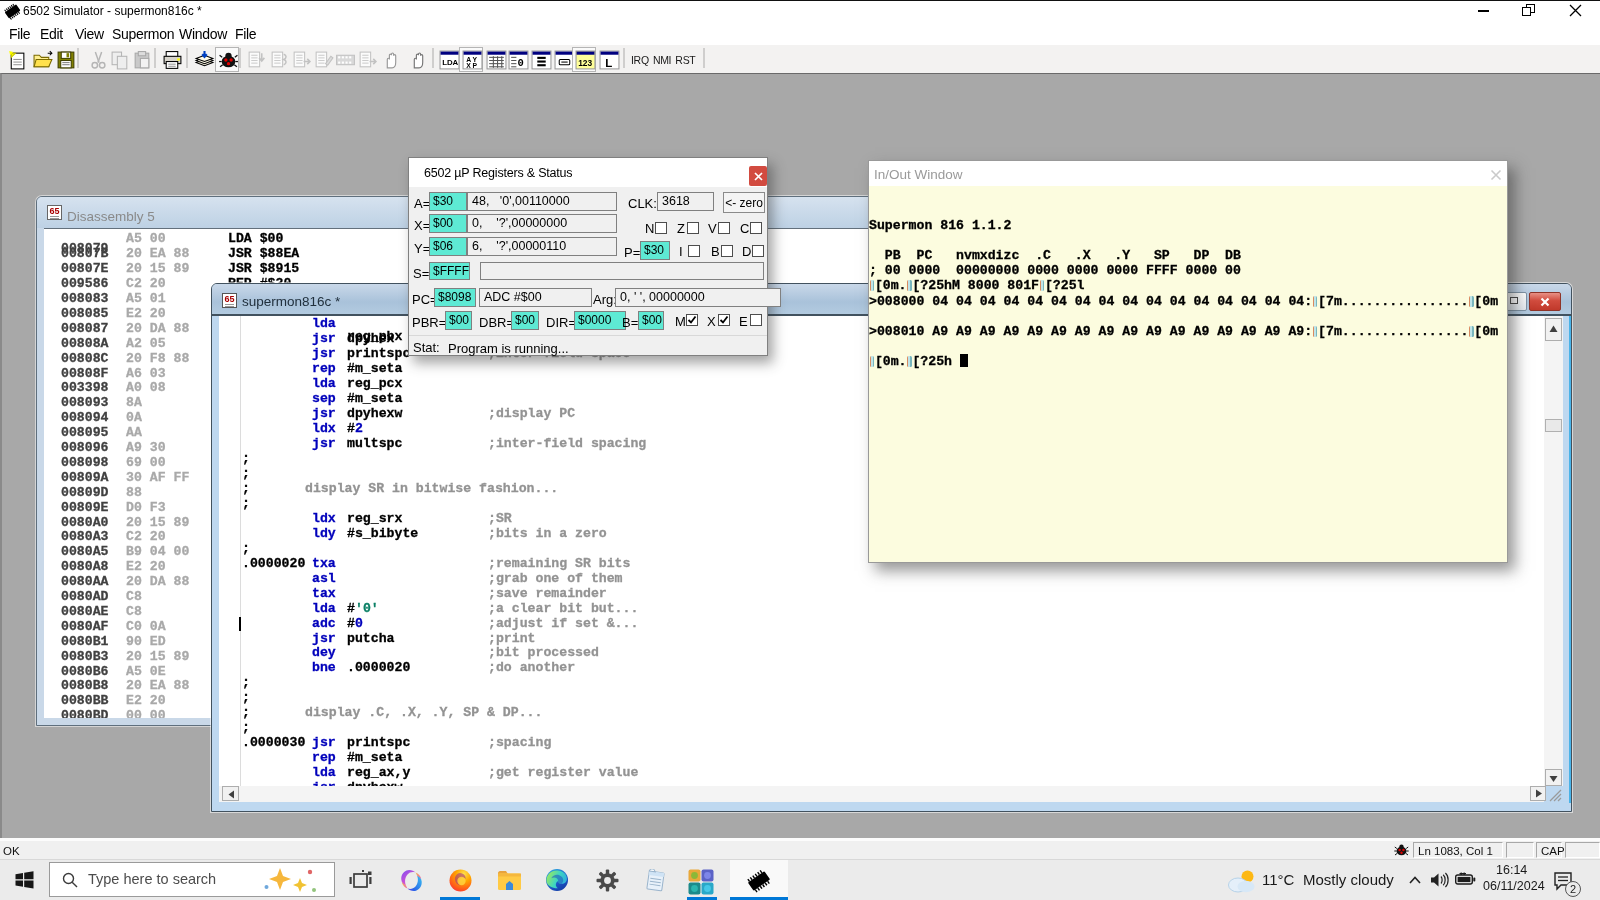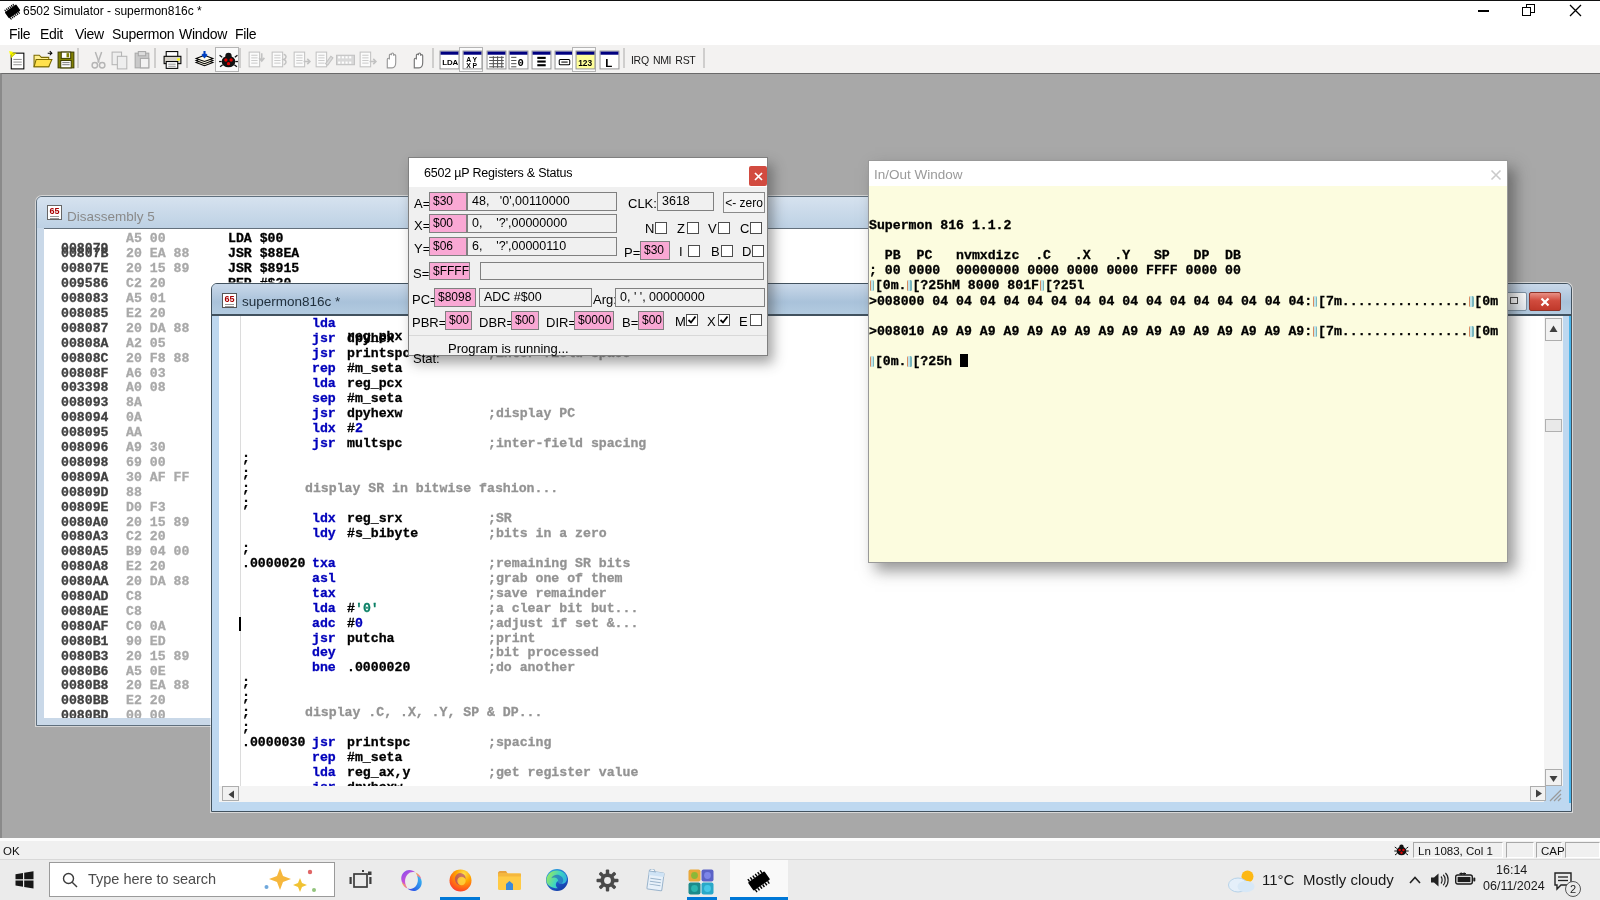--- a/index.html
+++ b/index.html
@@ -3,21 +3,21 @@
 <meta charset="utf-8">
 <style>
   * { margin:0; padding:0; box-sizing:border-box; }
   html,body { width:1600px; height:900px; overflow:hidden; }
   body { font-family:"Liberation Sans", sans-serif; position:relative; background:#fff; }
   .abs { position:absolute; }
   .cl { position:absolute; white-space:pre; font-family:"Liberation Mono", monospace; font-weight:bold; font-size:13.2px; -webkit-text-stroke:0.3px currentColor; }
   .b { color:#0000bb; } .g { color:#939393; } .k { color:#000; } .t { color:#0c8066; }
   .a { color:#414141; } .h { color:#a9a9a9; }
   .lbl { position:absolute; font-size:13px; color:#000; white-space:pre; }
-  .ebox { position:absolute; background:#f9a8d4; border:1px solid #808080; font-size:12px; color:#000; padding:1px 0 12px 3px; white-space:pre; overflow:hidden; }
+  .ebox { position:absolute; background:#5eead4; border:1px solid #808080; font-size:12px; color:#000; padding:1px 0 12px 3px; white-space:pre; overflow:hidden; }
   .rbox { position:absolute; background:#f0f0f0; border:1px solid #808080; font-size:12.5px; color:#000; padding:1px 0 0 4px; white-space:pre; overflow:hidden; }
   .cb  { position:absolute; width:12px; height:12px; background:#fff; border:1.6px solid #4d4d4d; }
   .esc { display:inline-block; width:4.5px; height:11px; border-radius:1.5px; margin:0 0.7px; vertical-align:-2px; background:linear-gradient(90deg,#d98a60 0 1.5px,#bfe4e8 1.5px 3px,#79b6bd 3px); }
   .menuitem { position:absolute; top:3px; }
   .tbtn { position:absolute; top:50px; width:21px; height:21px; }
 </style>
 </head>
 <body>
 <div class="abs" style="left:0;top:0;width:1600px;height:23px;background:#fff;border-top:1px solid #111"></div>
 <svg class="abs" style="left:2px;top:3px" width="20" height="17" viewBox="0 0 20 17">
@@ -554,43 +554,43 @@
 <div class="cb" style="left:721px;top:245px"></div>
 <div class="lbl" style="left:742px;top:244px">D</div>
 <div class="cb" style="left:752px;top:245px"></div>
 <div class="lbl" style="left:413px;top:266px">S=</div>
 <div class="ebox" style="left:429px;top:262px;width:41px;height:18px">$FFFF</div>
 <div class="rbox" style="left:480px;top:262px;width:284px;height:18px"></div>
 <div class="lbl" style="left:412px;top:292px">PC=</div>
 <div class="ebox" style="left:434px;top:288px;width:42px;height:19px">$8098</div>
 <div class="rbox" style="left:479px;top:288px;width:113px;height:19px">ADC #$00</div>
 <div class="lbl" style="left:593px;top:292px">Arg:</div>
-<div class="rbox" style="left:615px;top:288px;width:150px;height:19px">0, ' ', 00000000</div>
+<div class="rbox" style="left:615px;top:288px;width:166px;height:19px">0, ' ', 00000000</div>
 <div class="lbl" style="left:412px;top:315px">PBR=</div>
 <div class="ebox" style="left:445px;top:311px;width:27px;height:19px">$00</div>
 <div class="lbl" style="left:479px;top:315px">DBR=</div>
 <div class="ebox" style="left:511px;top:311px;width:28px;height:19px">$00</div>
 <div class="lbl" style="left:546px;top:315px">DIR=</div>
-<div class="ebox" style="left:574px;top:311px;width:40px;height:19px">$0000</div>
+<div class="ebox" style="left:574px;top:311px;width:52px;height:19px">$0000</div>
 <div class="lbl" style="left:622px;top:315px">B=</div>
 <div class="ebox" style="left:638px;top:311px;width:26px;height:19px">$00</div>
 <div class="lbl" style="left:675px;top:314px">M</div>
 <div class="cb" style="left:686px;top:314px"></div>
 <svg class="abs" style="left:687px;top:315px" width="10" height="10">
     <path d="M1.5 5 L4 7.5 L8.5 1.5" stroke="#000" stroke-width="1.8" fill="none"></path>
   </svg>
 <div class="lbl" style="left:707px;top:314px">X</div>
 <div class="cb" style="left:718px;top:314px"></div>
 <svg class="abs" style="left:719px;top:315px" width="10" height="10">
     <path d="M1.5 5 L4 7.5 L8.5 1.5" stroke="#000" stroke-width="1.8" fill="none"></path>
   </svg>
 <div class="lbl" style="left:739px;top:314px">E</div>
 <div class="cb" style="left:750px;top:314px"></div>
 <div class="abs" style="left:409px;top:335px;width:358px;height:1px;background:#d8d8d8"></div>
-<div class="lbl" style="left:413px;top:351px">Stat:</div>
+<div class="lbl" style="left:413px;top:340px">Stat:</div>
 <div class="lbl" style="left:448px;top:341px">Program is running...</div>
 <div class="abs" style="left:0;top:841px;width:1600px;height:18px;background:#f0f0f0"></div>
 <div class="abs" style="left:3px;top:845px;font-size:11.5px;color:#111">OK</div>
 <svg class="abs" style="left:1394px;top:844px" width="15" height="13" viewBox="0 0 15 13">
     <ellipse cx="7.5" cy="7" rx="5" ry="4.3" fill="#111"></ellipse>
     <circle cx="7.5" cy="2.8" r="2.2" fill="#111"></circle>
     <g fill="#e00000">
       <circle cx="5.6" cy="6" r="1.2"></circle>
       <circle cx="9.4" cy="6" r="1.2"></circle>
       <circle cx="7.5" cy="8.8" r="1.2"></circle>

